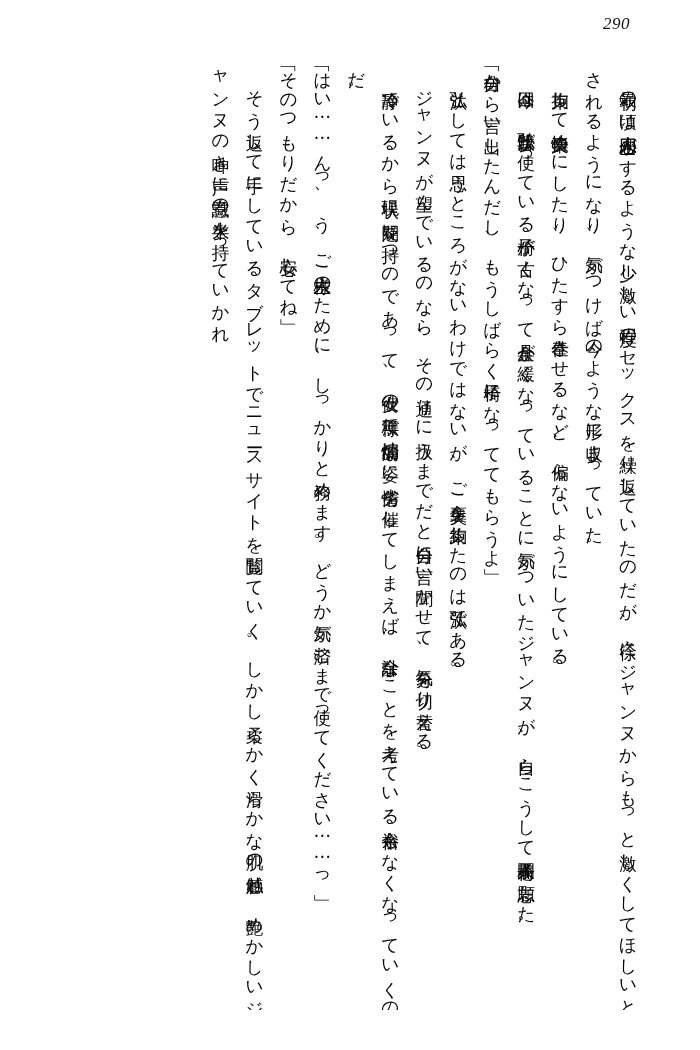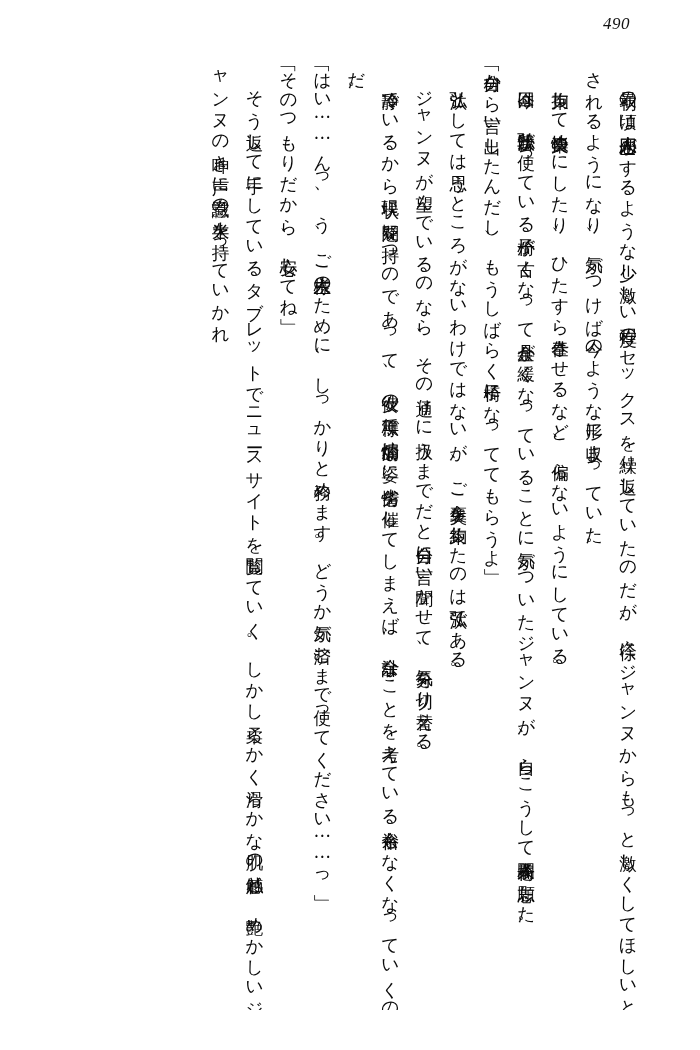--- a/index.html
+++ b/index.html
@@ -60,21 +60,21 @@
   }
   .body-text p.noindent {
     text-indent: 0;
   }
 </style>
 </head>
 <body>
 
 <div class="page">
 
-  <div class="page-number">490</div>
+  <div class="page-number">290</div>
 
   <div class="body-text">
       <p class="">最初の頃は恋人同士がするような少し激しい程度のセックスを繰り返していたのだが、徐々にジャンヌからもっと激しくしてほしいと要求されるようになり、気がつけば今のような形に収まっていた。</p>
       <p class="">拘束して快楽責めにしたり、ひたすら奉仕させるなど、偏らないようにしている。</p>
       <p class="">今回は、普段弘汰が使っている椅子が古くなって金具が緩くなっていることに気がついたジャンヌが、自らこうして人間椅子を志願した。</p>
       <p class="noindent">「自分から言い出したんだし、もうしばらく椅子になっててもらうよ」</p>
       <p class="">弘汰としては思うところがないわけではないが、ご褒美を約束したのは弘汰である。</p>
       <p class="">ジャンヌが望んでいるのなら、その通りに扱うまでだと自分に言い聞かせて、気分を切り替える。</p>
       <p class="">冷静でいるから現状に疑問を持つのであって、彼女の無様で煽情的な姿に劣情を催してしまえば、余計なことを考えている余裕もなくなっていくのだ。</p>
       <p class="noindent">「はい……んっ、う、ご主人様のために、しっかりと務めます。どうか気が済むまで使ってください……っ」</p>

